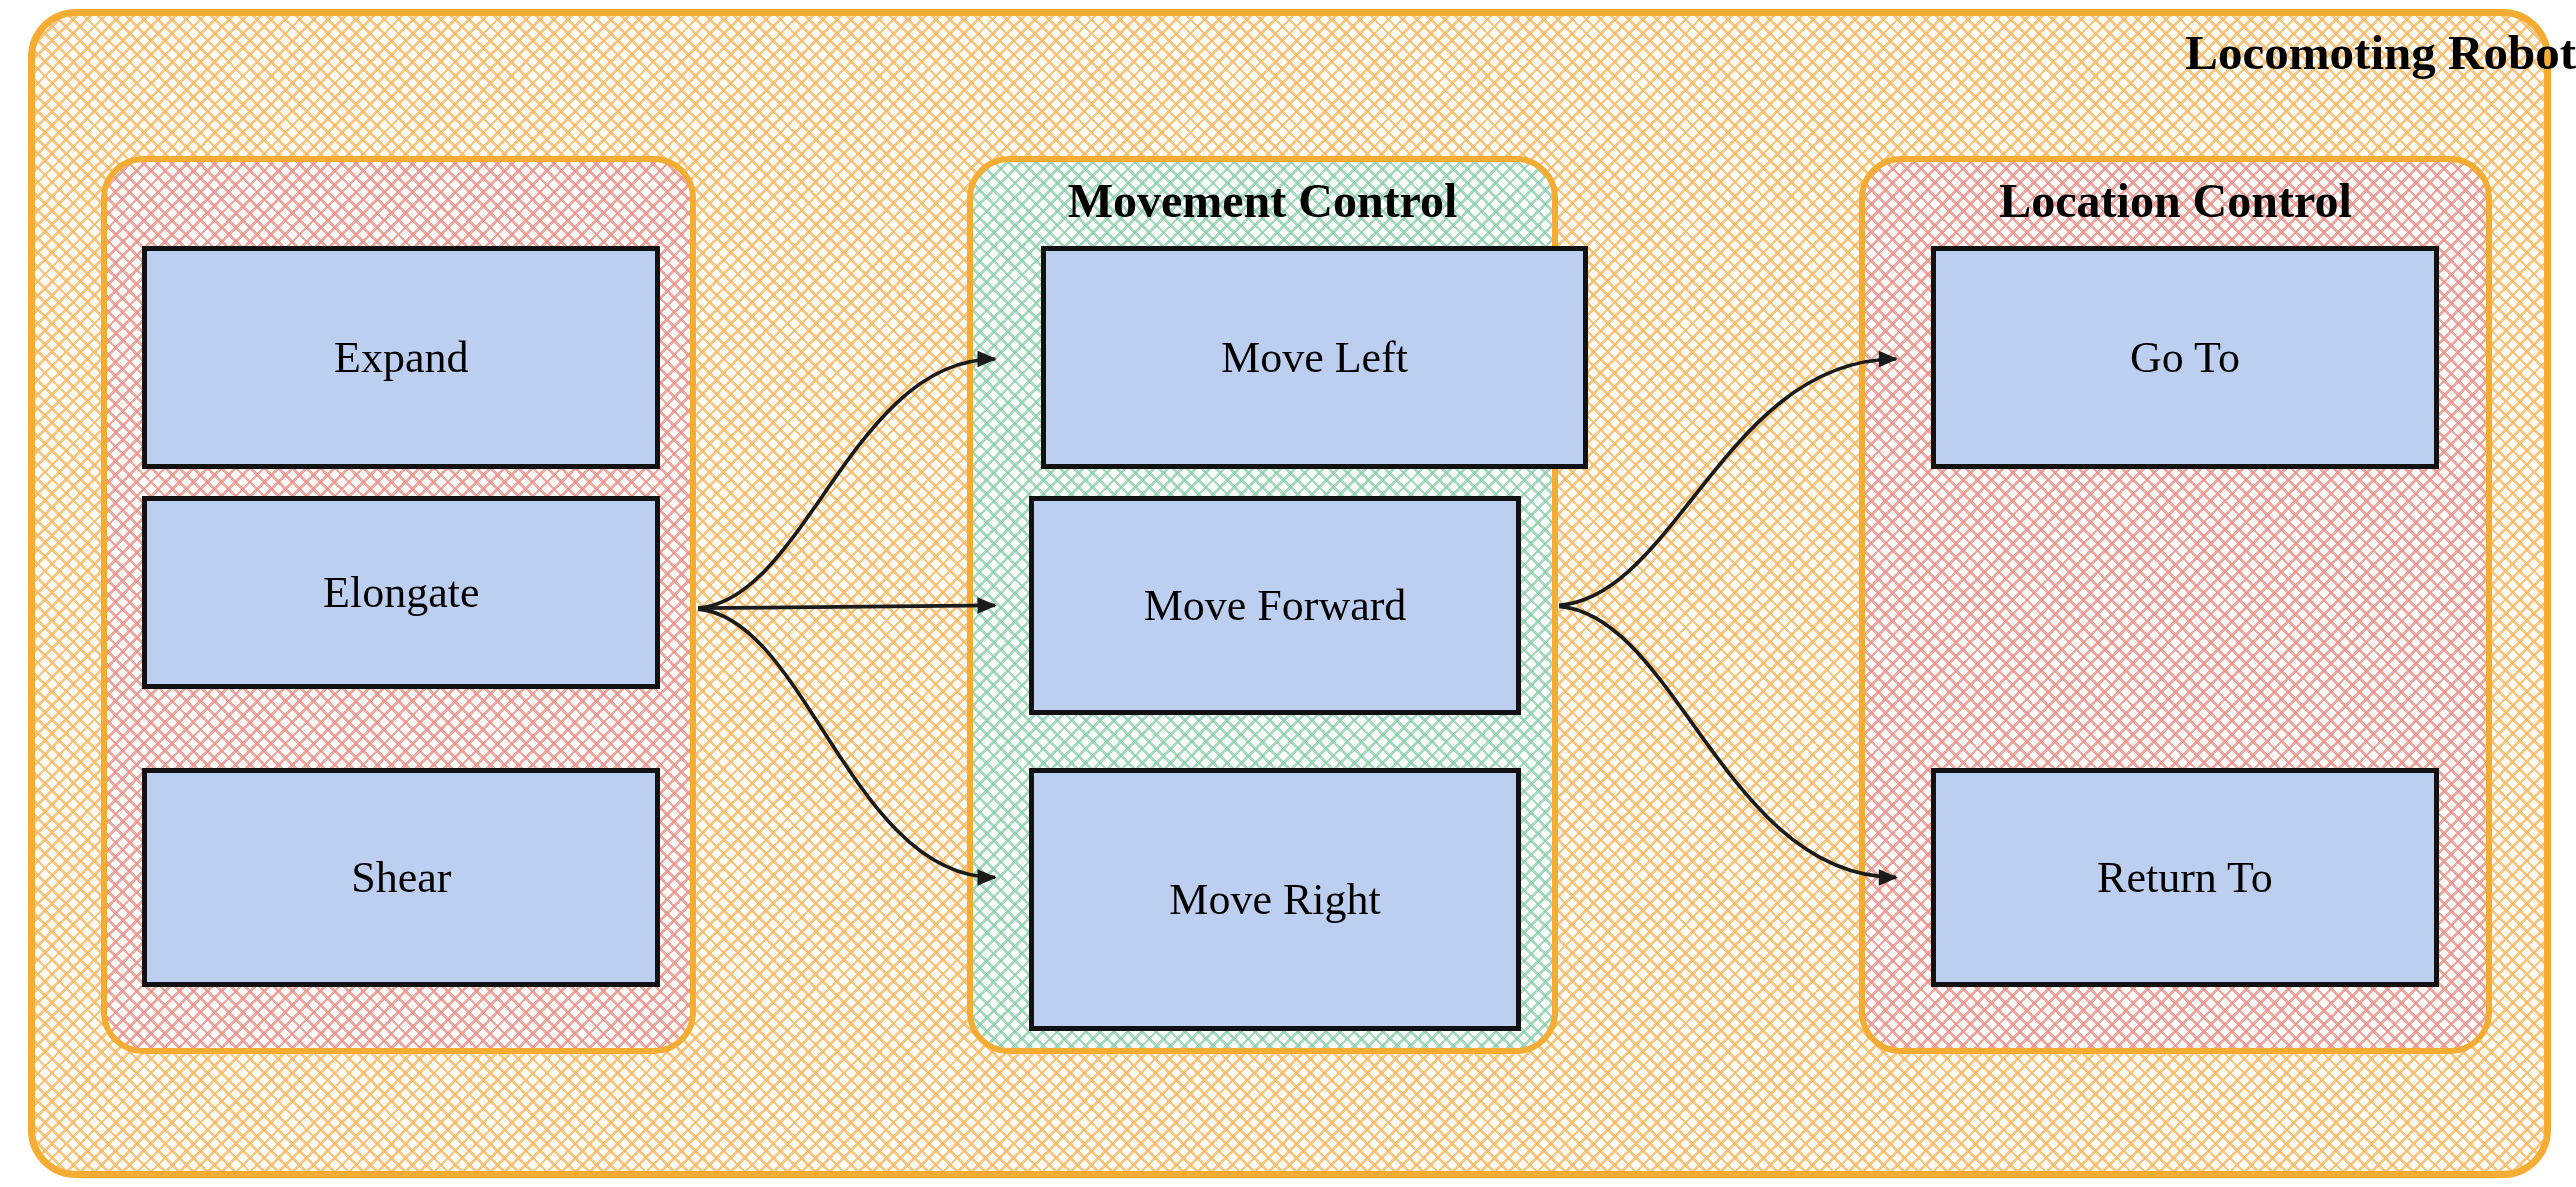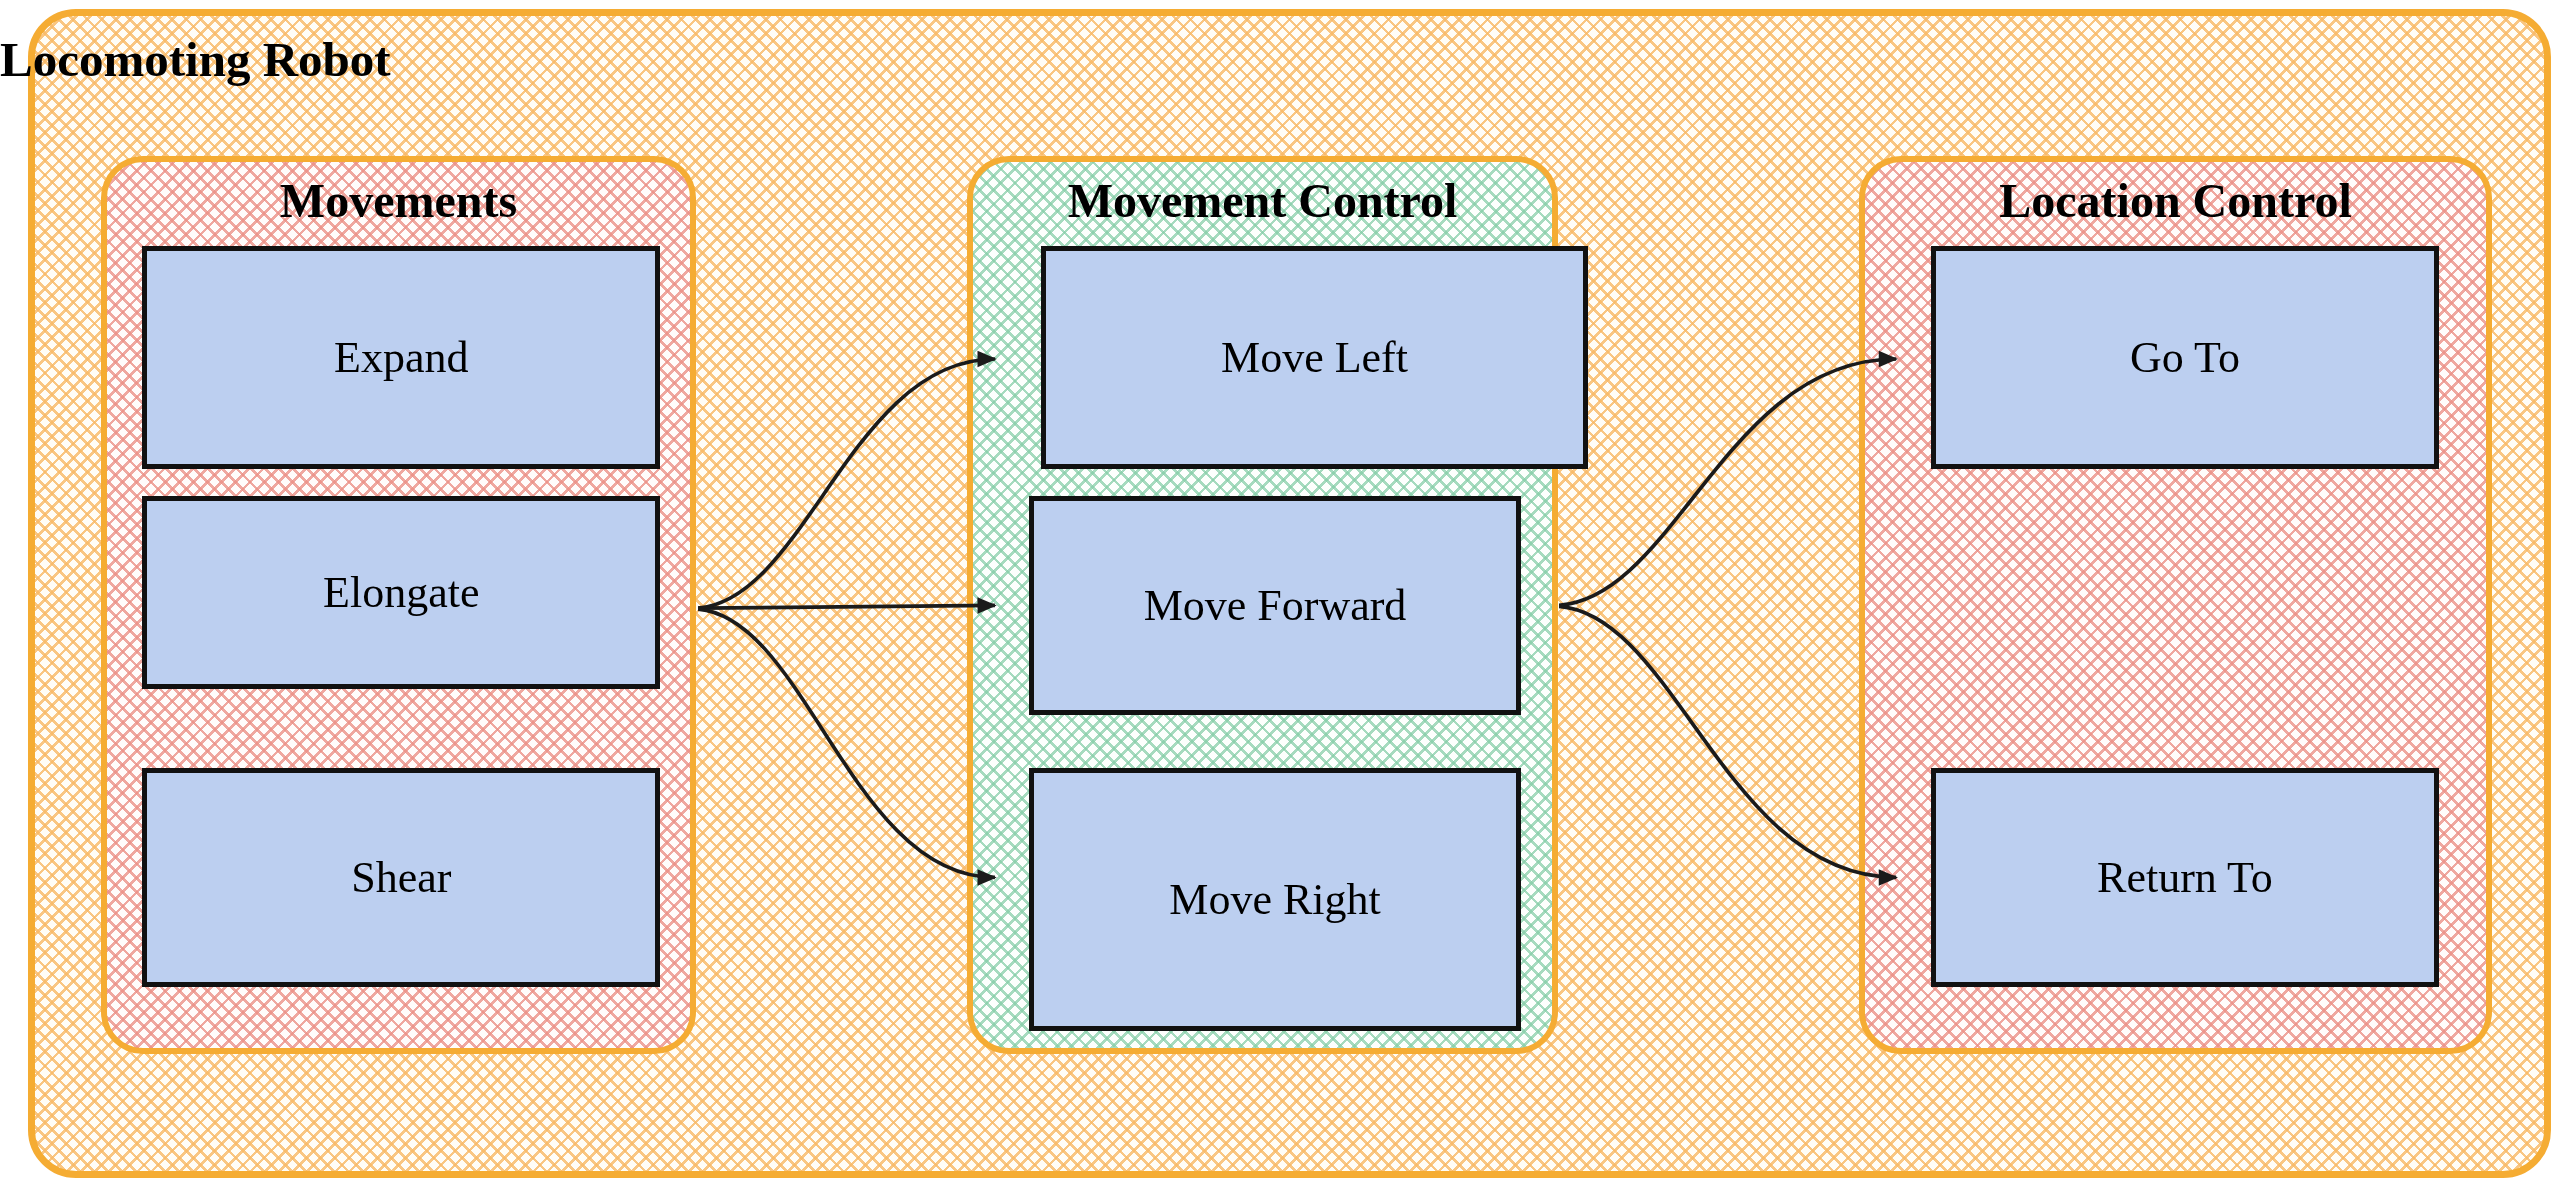--- a/index.html
+++ b/index.html
@@ -28,22 +28,22 @@
     background-image:
       repeating-linear-gradient(45deg,  rgba(133,205,167,.72) 0 2.7px, rgba(255,255,255,0) 2.7px 10px),
       repeating-linear-gradient(-45deg, rgba(133,205,167,.72) 0 2.7px, rgba(255,255,255,0) 2.7px 10px);
   }
 
   .outer{
     position:absolute;left:27.5px;top:9.2px;width:2523px;height:1169px;
     box-sizing:border-box;border:7.3px solid #F5AC33;border-radius:48px;
   }
   .diagram-title{
-    position:absolute;left:0;top:33px;width:2576px;
-    text-align:left;font-weight:bold;font-size:49px;line-height:1.1;
+    position:absolute;left:0;top:26px;width:2576px;
+    text-align:right;font-weight:bold;font-size:49px;line-height:1.1;
   }
   .group{
     position:absolute;top:156px;height:898px;
     box-sizing:border-box;border:6.4px solid #F5AC33;border-radius:42px;
   }
   .group-title{
     position:absolute;left:0;right:0;top:13px;
     text-align:center;font-weight:bold;font-size:48px;line-height:1.1;
   }
   #group-movements{left:101px;width:595px;}
@@ -80,21 +80,20 @@
 </head>
 <body>
 
 <div id="canvas">
 
   <div class="outer pat-orange"></div>
 
   <div class="diagram-title">Locomoting Robot</div>
 
   <section class="group pat-pink" id="group-movements">
-    <div class="group-title">Movements</div>
     <div class="node" id="node-expand">
       <span>Expand</span>
     </div>
     <div class="node" id="node-elongate">
       <span>Elongate</span>
     </div>
     <div class="node" id="node-shear">
       <span>Shear</span>
     </div>
   </section>

